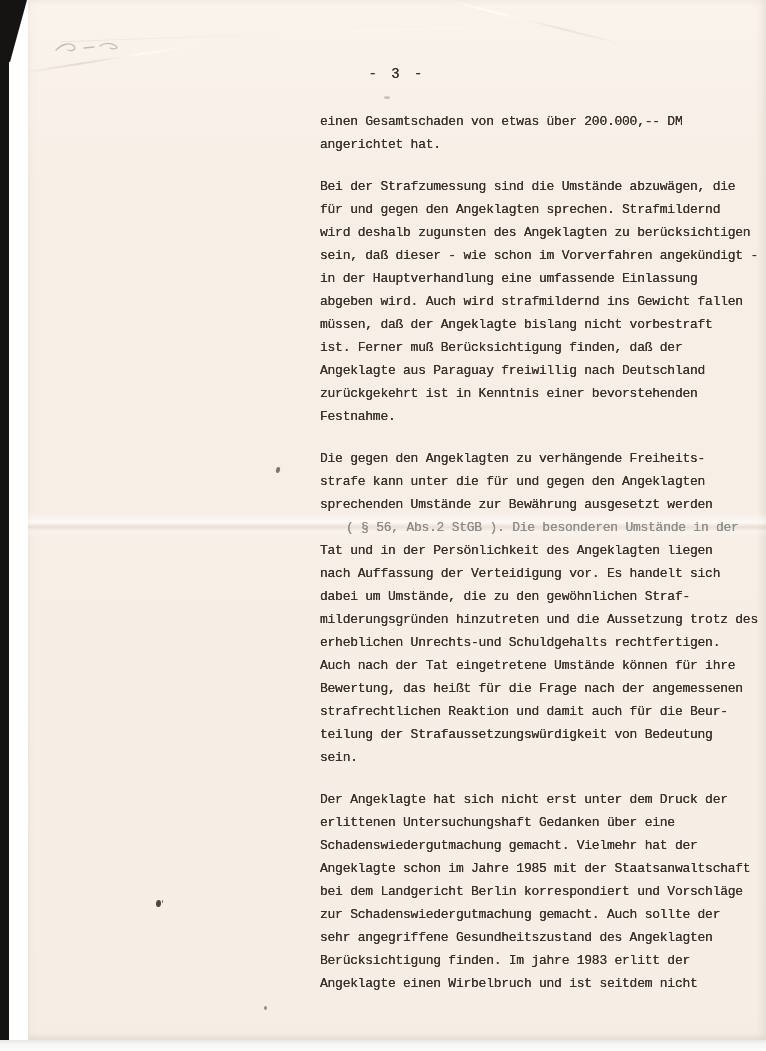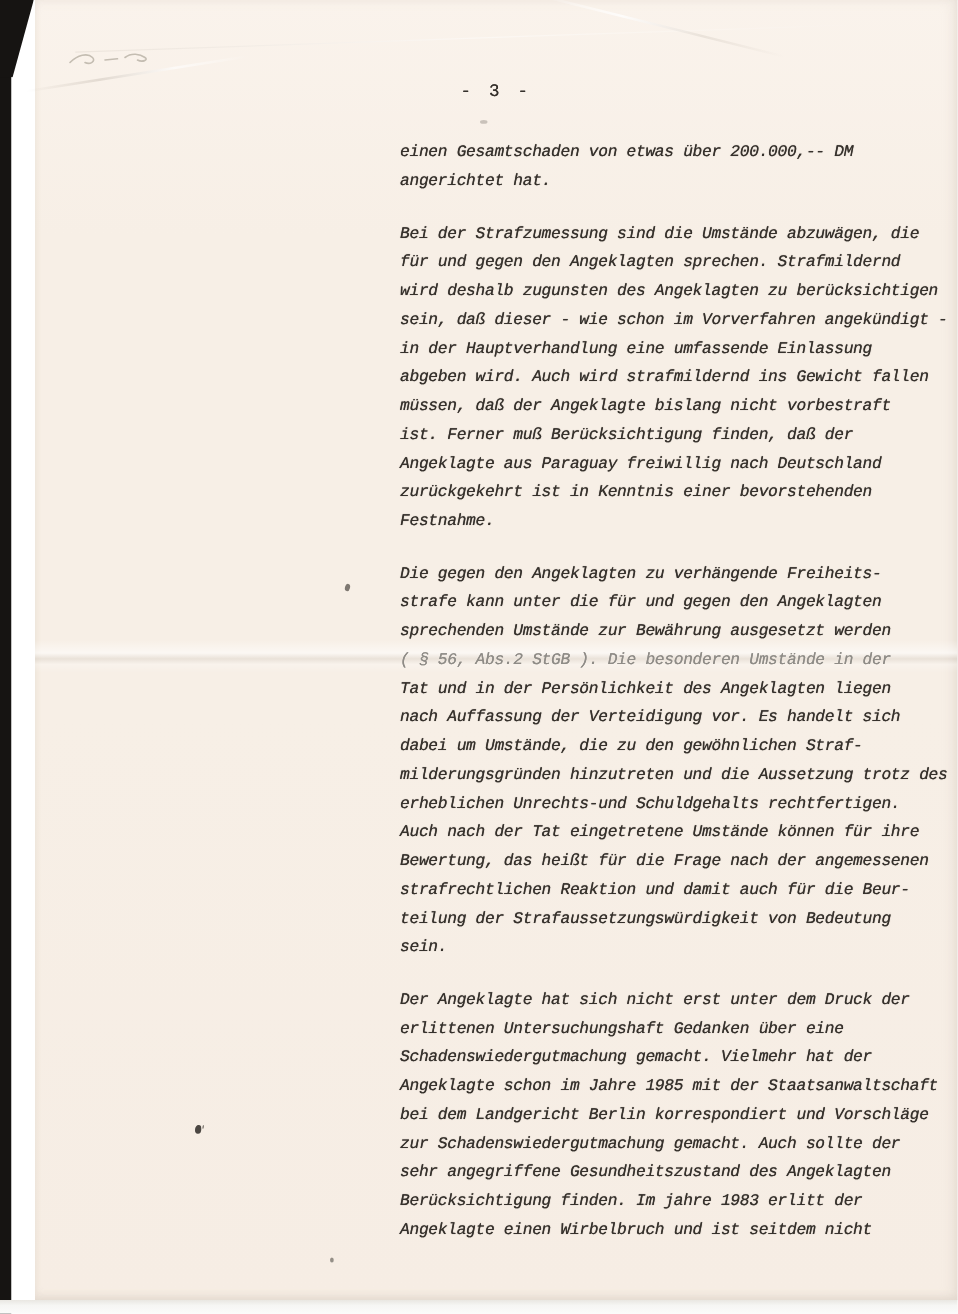--- a/index.html
+++ b/index.html
@@ -76,26 +76,27 @@
     color: var(--ink, #36312c);
     text-shadow: 0 0 0.5px var(--ink, #36312c);
   }
   .doc-text {
     position: absolute; left: 320px; top: 110px; width: 442px;
     font-size: 13px; line-height: 23px; letter-spacing: -0.25px;
     color: var(--ink, #36312c);
     text-shadow: 0 0 0.55px var(--ink, #36312c);
     white-space: pre;
   }
-  .paragraph { margin: 0 0 19px 0; font-style: italic; }
+  .paragraph { margin: 0 0 19px 0; }
   .line { height: 23px; }
   .line.faded {
     color: var(--faded_ink, #8f8c87);
     text-shadow: 0 0 0.4px var(--faded_ink, #8f8c87);
     filter: blur(0.2px);
+    margin-left: 26px;
   }
   
   .mark { position: absolute; pointer-events: none; }
   .speck-1 { left: 156px; top: 900px; width: 5px; height: 7px;
     background: #2e2a26; border-radius: 60% 40% 55% 45%; opacity: .85;
     box-shadow: 4px -2px 0 -2px #4a453f; }
   .speck-2 { left: 276px; top: 467px; width: 4px; height: 6px;
     background: #55504a; border-radius: 50%; opacity: .75; transform: rotate(15deg); }
   .speck-3 { left: 384px; top: 96px; width: 6px; height: 3px;
     background: #aaa49b; border-radius: 50%; opacity: .6; }

